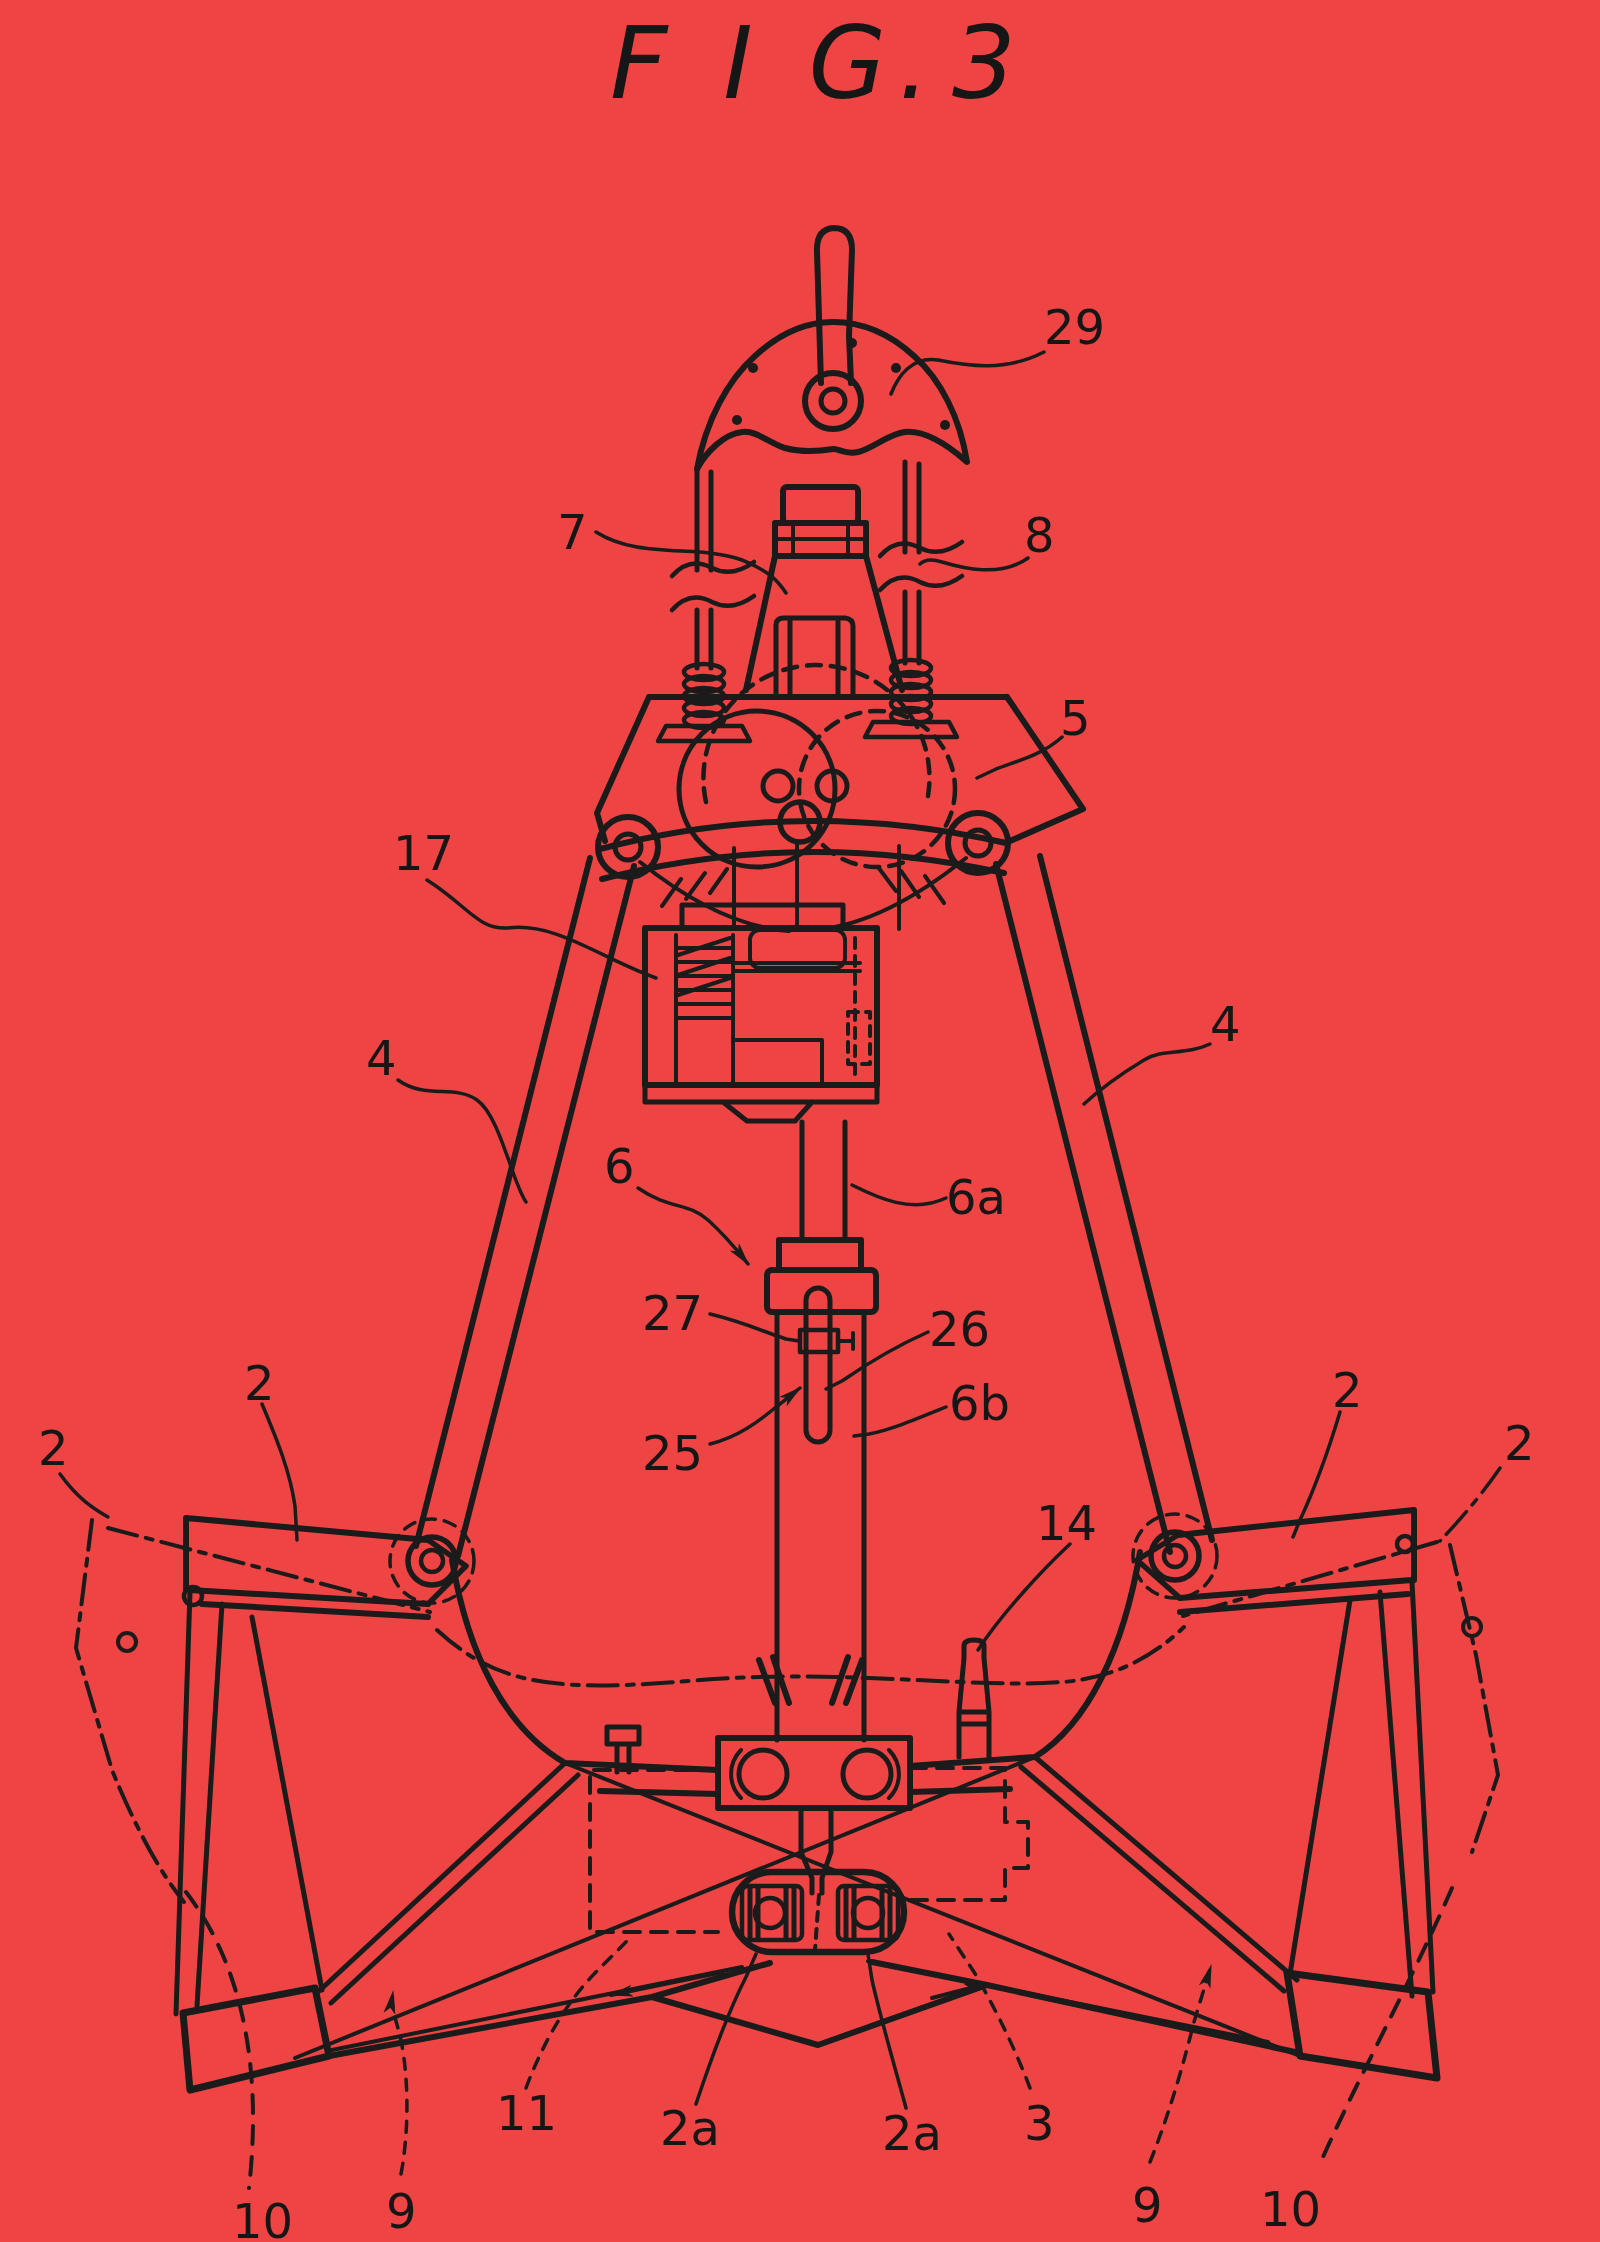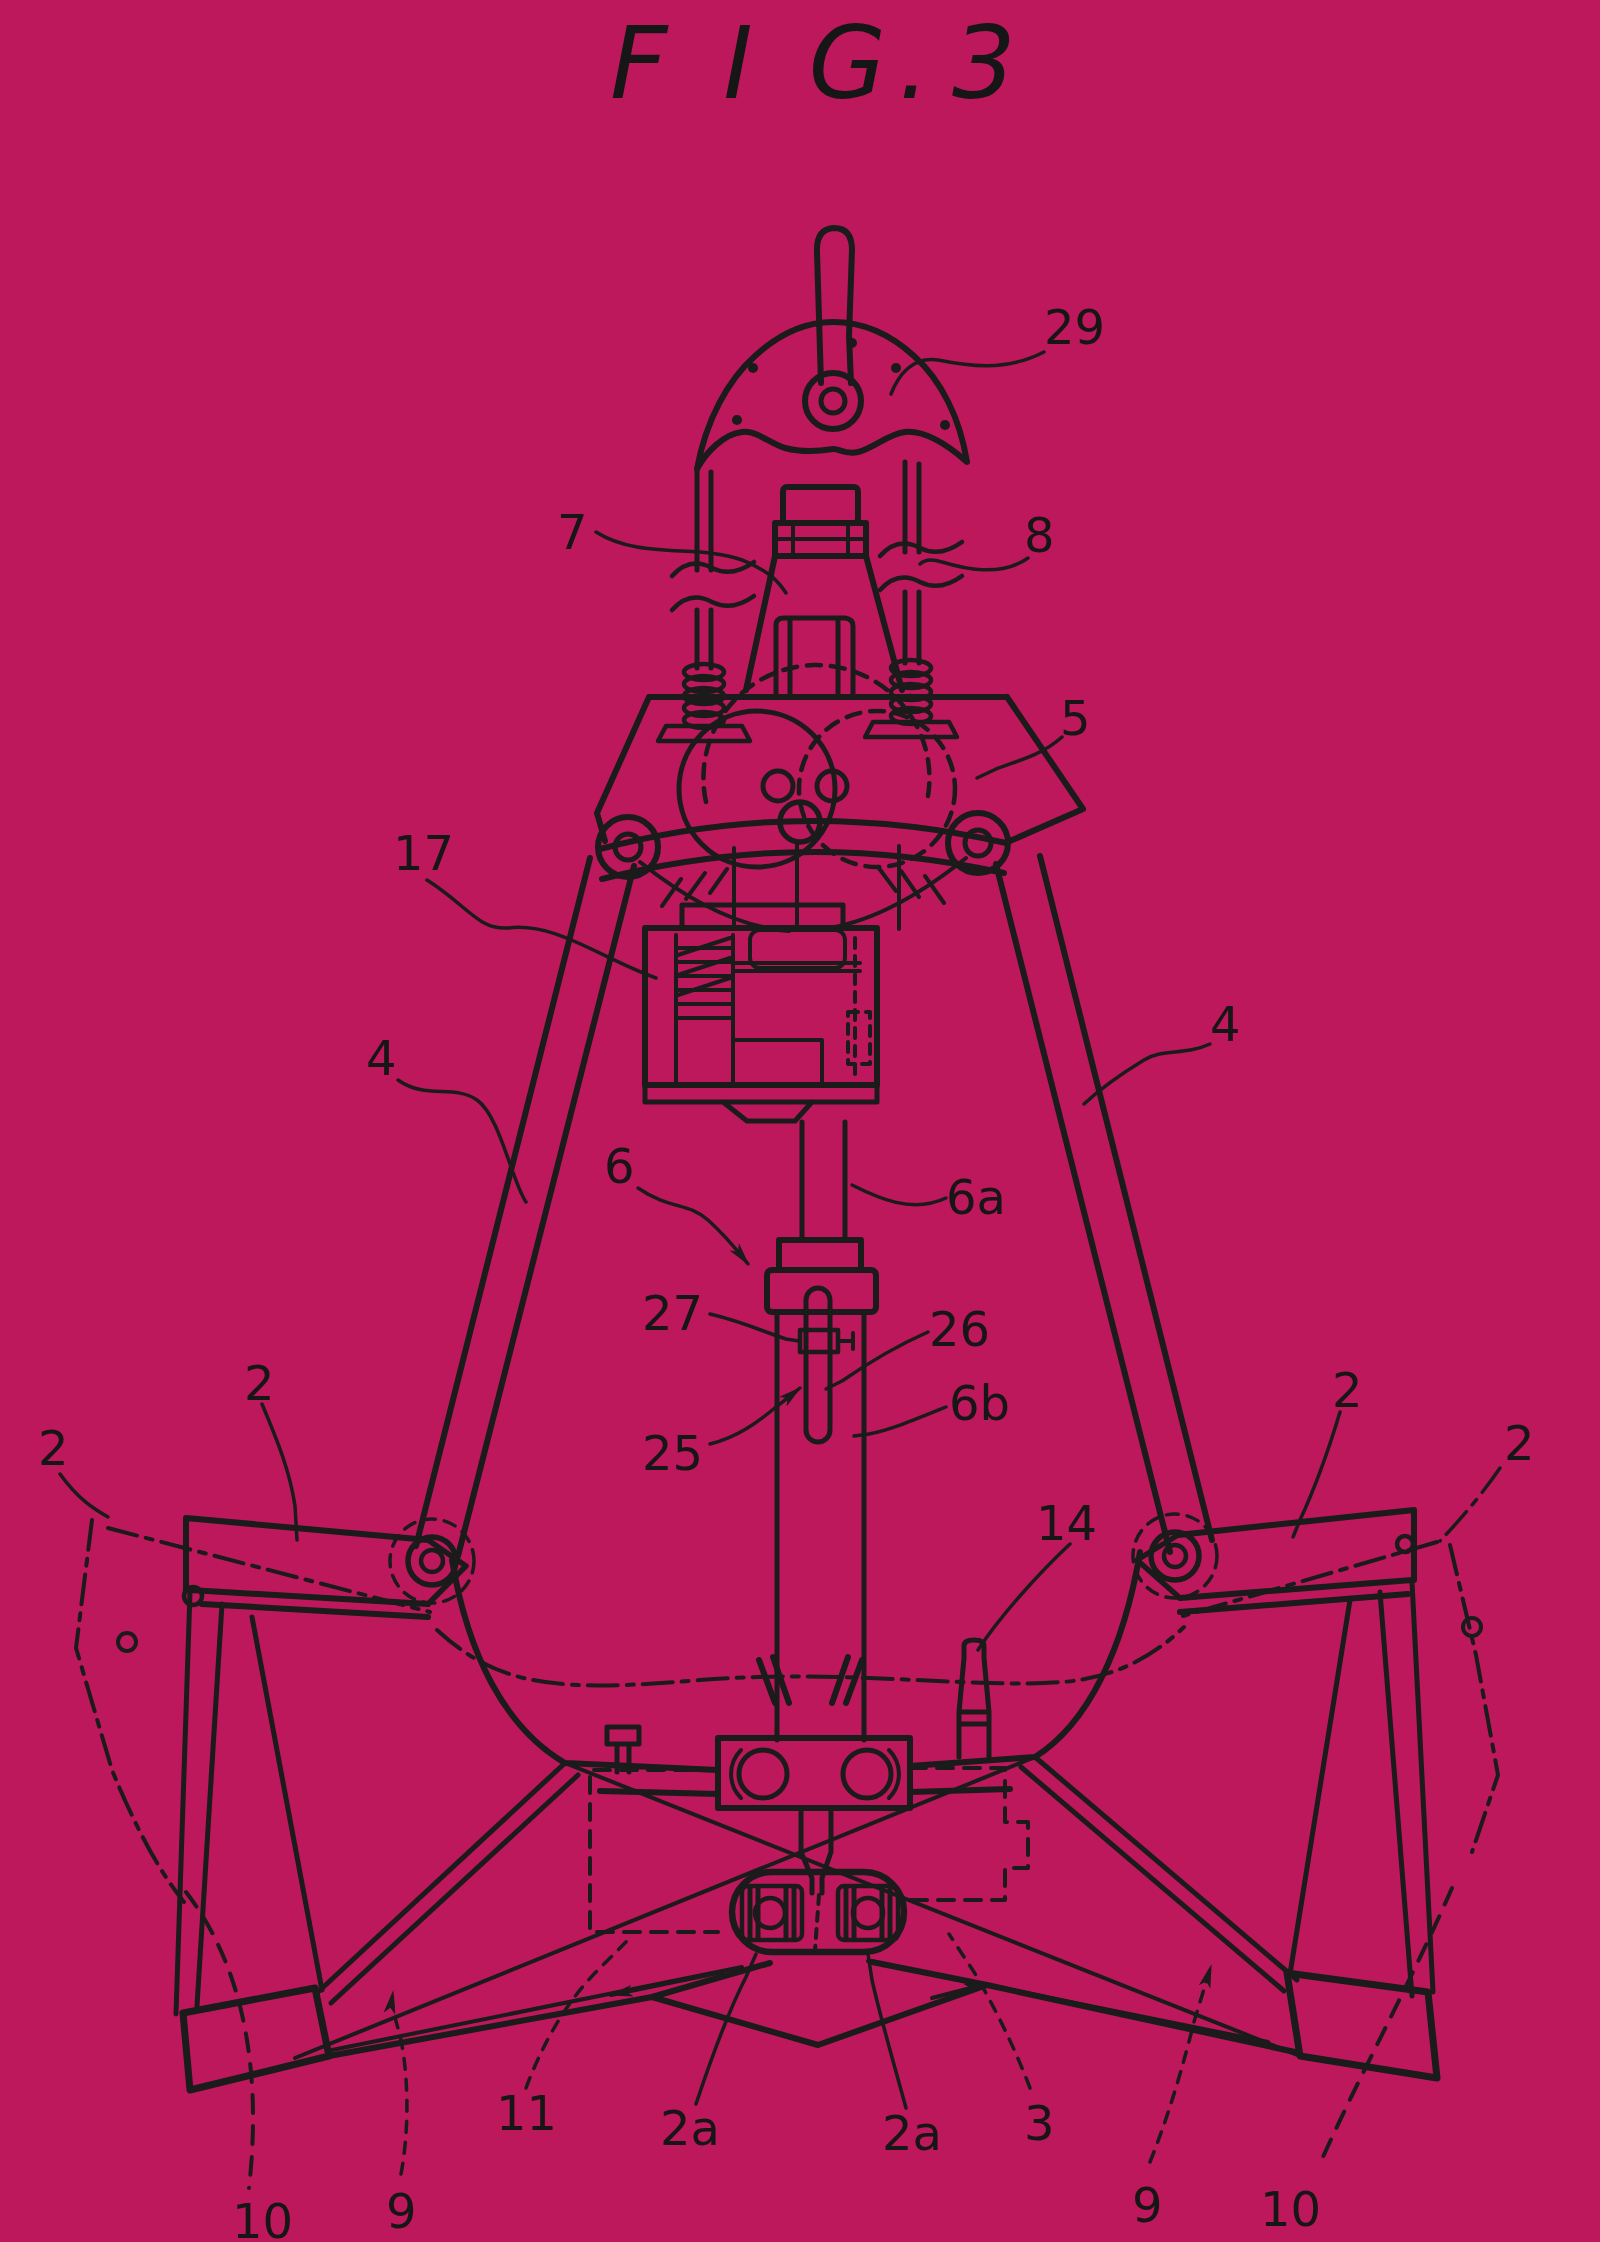--- a/index.html
+++ b/index.html
@@ -1,16 +1,16 @@
 <!DOCTYPE html>
 <html><head>
 <meta charset="utf-8">
 <style>
   html,body{margin:0;padding:0;background:#e8e8e8;}
-  .page{position:relative;width:1600px;height:2242px;background:#be185d;margin:0 auto;overflow:hidden;}
+  .page{position:relative;width:1600px;height:2242px;background:#ef4444;margin:0 auto;overflow:hidden;}
   svg{position:absolute;left:0;top:0;width:1600px;height:2242px;}
   .stroke{fill:none;stroke:#1b1b1b;stroke-linecap:round;stroke-linejoin:round;}
   text{fill:#161616;font-family:"DejaVu Sans",sans-serif;}
   .ref{font-size:48px;}
   .title{font-size:100px;font-style:italic;letter-spacing:12px;}
 </style>
 </head>
 <body>
 
 <div class="page">

